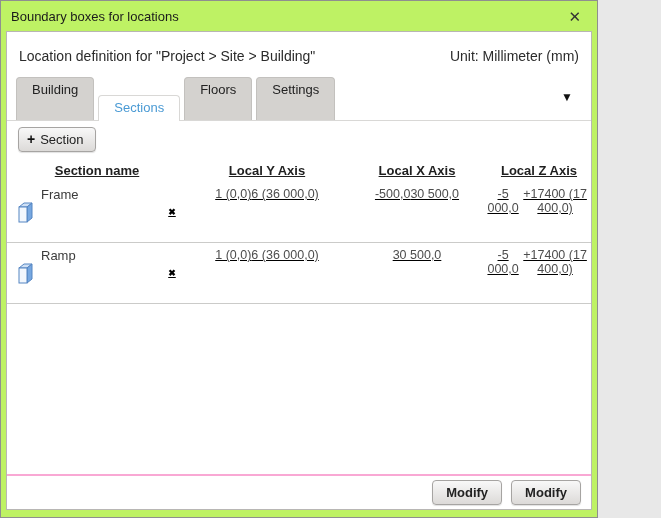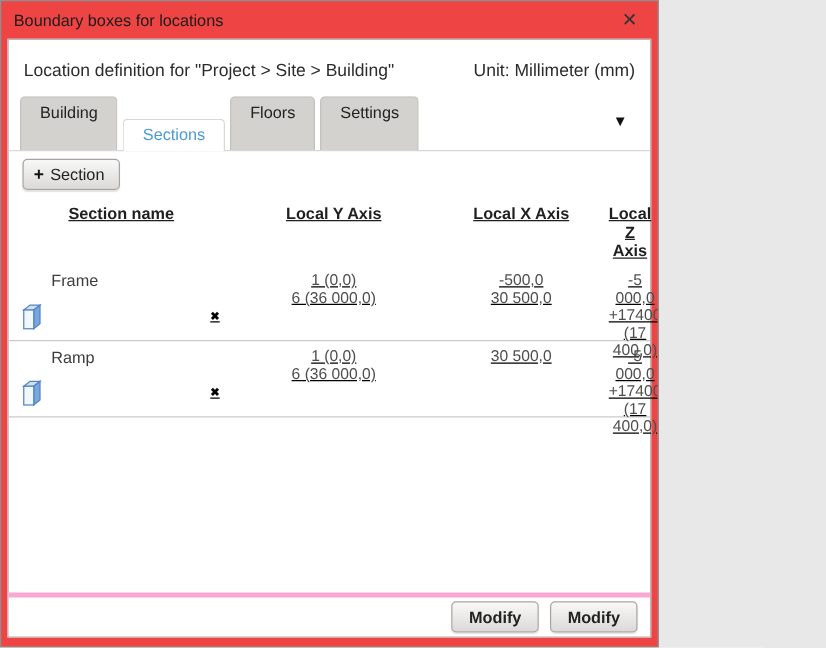--- a/index.html
+++ b/index.html
@@ -1,20 +1,20 @@
 <!DOCTYPE html>
 <html><head>
 <meta charset="utf-8">
 <style>
   * { margin: 0; padding: 0; box-sizing: border-box; }
   html, body { background: #e8e8e8; font-family: "Liberation Sans", sans-serif; }
   .window {
     position: relative;
-    width: 527px; height: 518px;
-    background: #ef4444;
+    width: 598px; height: 518px;
+    background: #bef264;
     border: 1px solid #8f8f8f;
     overflow: hidden;
   }
   
   .titlebar {
     height: 30px;
     display: flex; align-items: center;
     padding: 0 10px;
   }
   .titlebar-text { font-size: 13px; color: #1b1b1b; flex: 1; }
@@ -100,31 +100,31 @@
   .name-input {
     width: 110px;
     border: none; outline: none; background: transparent;
     font-family: "Liberation Sans", sans-serif;
     font-size: 13px; color: #3c3c3c;
     padding: 2px 4px;
   }
   .cell-delete { display: flex; align-items: center; justify-content: center; }
   .delete-x { font-size: 9px; color: #000; font-weight: bold; cursor: pointer; padding: 3px; }
   .cell-vals {
-    display: flex; flex-direction: column; justify-content: flex-start;
+    display: flex; flex-direction: row; justify-content: center;
     text-align: center;
     padding: 5px 0 7px 0;
     font-size: 12.5px; color: #4d4d4d;
   }
   .val { cursor: text; }
   
   .footer {
     position: absolute; left: 0; right: 0; bottom: 0;
     height: 35px;
-    border-top: 4px solid #f9a8d4;
+    border-top: 2px solid #f9a8d4;
     display: flex; align-items: center; justify-content: flex-end;
     gap: 9px;
     padding: 0 10px;
     background: #ffffff;
   }
   .footer .btn { font-weight: bold; padding: 4px 13px; font-size: 13px; }
   svg { display: block; }
 </style>
 </head>
 <body>

